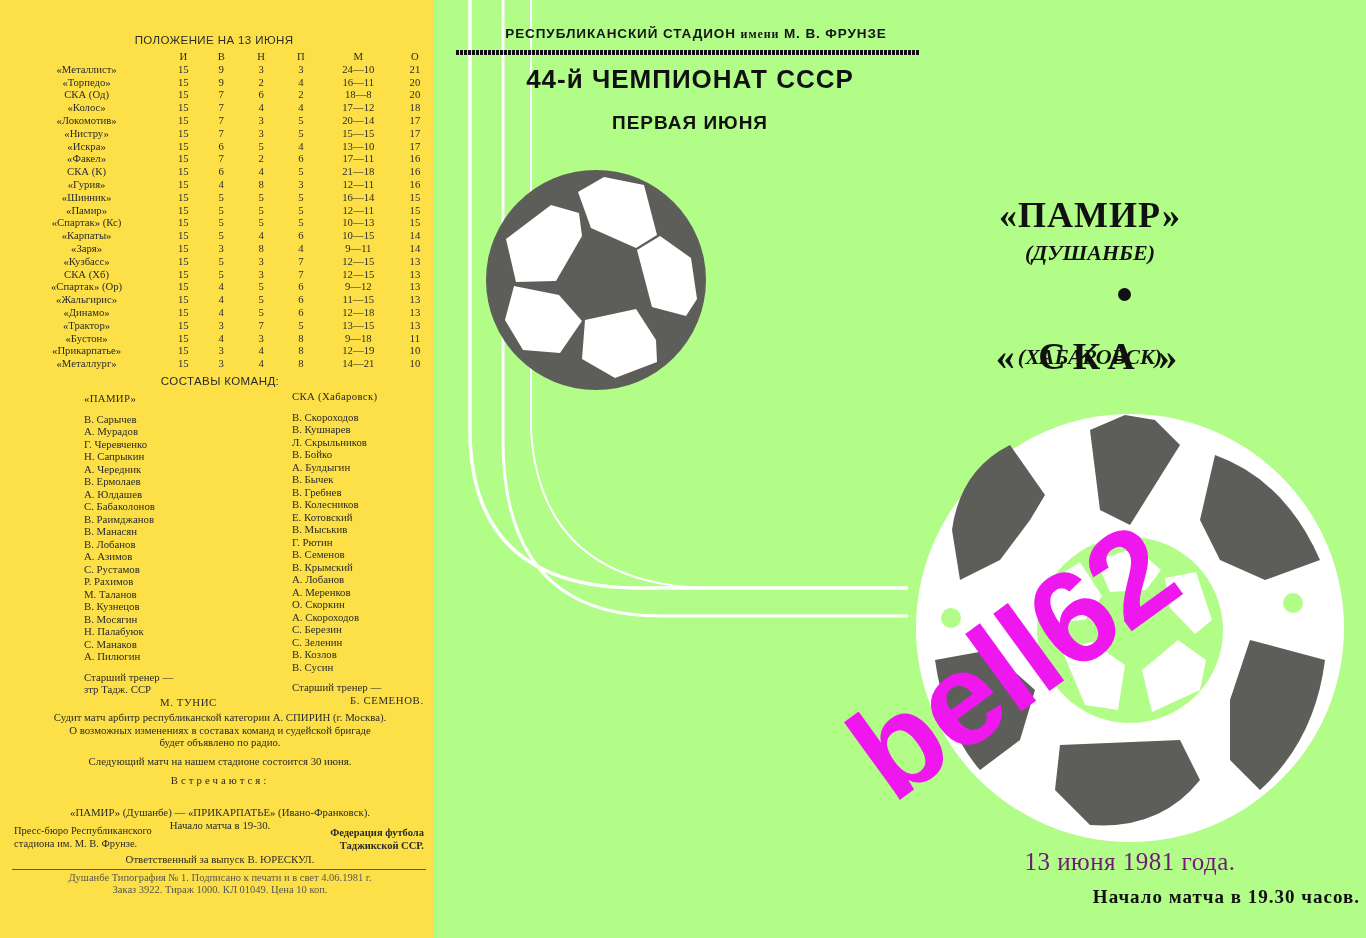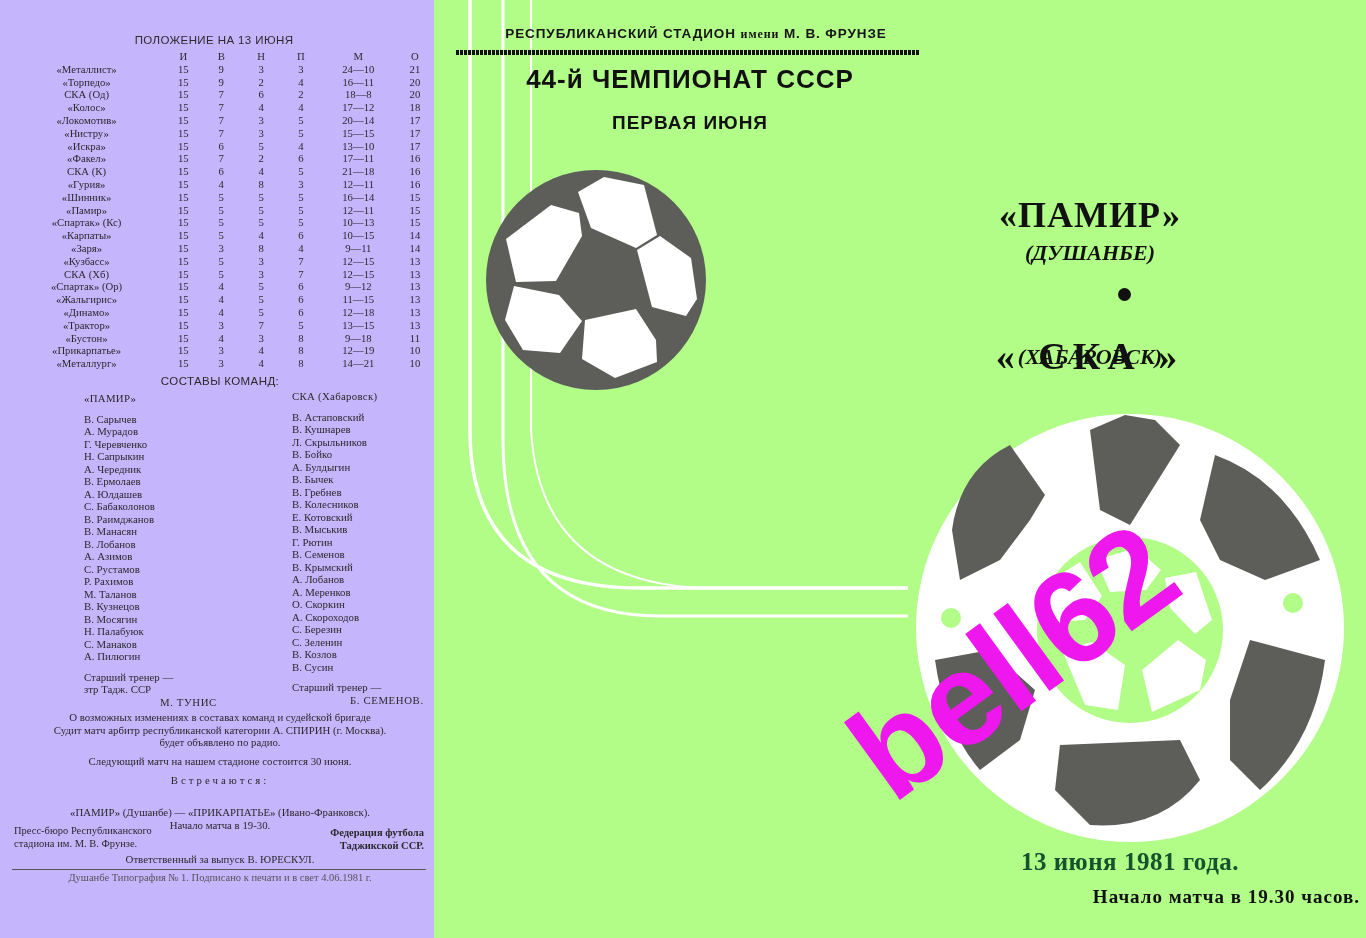--- a/index.html
+++ b/index.html
@@ -1,17 +1,17 @@
 <!DOCTYPE html>
 <html><head>
 <meta charset="utf-8">
 <style>
   html, body { margin:0; padding:0; }
   body { width:1366px; height:938px; position:relative; overflow:hidden; background:#ffffff; font-family:"Liberation Serif", serif; color:#2a2a2a; }
-  .left { position:absolute; left:0; top:0; width:434px; height:938px; background:#c4b5fd; }
+  .left { position:absolute; left:0; top:0; width:434px; height:938px; background:#fde047; }
   .right { position:absolute; left:434px; top:0; width:932px; height:938px; background:#b2fc88; }
   .standings-title { position:absolute; left:0; width:428px; top:34px; text-align:center; font-family:"Liberation Sans", sans-serif; font-size:11.5px; letter-spacing:0.4px; color:#2b2b2b; }
   table.stand { position:absolute; left:8px; top:50px; border-collapse:collapse; font-size:10.7px; line-height:12.8px; }
   table.stand th { font-weight:normal; padding:0; text-align:center; }
   table.stand td { padding:0; text-align:center; white-space:nowrap; }
   table.stand td.team { text-align:center; width:163px;margin-top:44px; }
   .c1 { width:38px; } .c2 { width:42px; } .c3 { width:42px; } .c4 { width:42px; } .c5 { width:78px; } .c6 { width:40px; }
   .squads-title { position:absolute; left:0; width:440px; top:375px; text-align:center; font-family:"Liberation Sans", sans-serif; font-size:11.5px; letter-spacing:0.4px; }
   .team-col { position:absolute; font-size:10.8px; line-height:12.5px; }
   .team-col .hdr { margin-bottom:8px; letter-spacing:0.3px; }
@@ -28,21 +28,21 @@
   .stadium { position:absolute; left:466px; top:26px; width:460px; text-align:center; font-family:"Liberation Sans", sans-serif; font-weight:bold; font-size:13.5px; letter-spacing:0.9px; color:#151515; }
   .stadium .small { font-size:12px; font-family:"Liberation Serif", serif;margin-top:28px; }
   .dashline { position:absolute; left:456px; top:50px; width:464px; height:5px; background:repeating-linear-gradient(90deg,#111 0 3px,#b2fc88 3px 4px); }
   .champ { position:absolute; left:460px; width:460px; top:64px; text-align:center; font-family:"Liberation Sans", sans-serif; font-weight:bold; font-size:26px; letter-spacing:1px; color:#111; }
   .league { position:absolute; left:460px; width:460px; top:112px; text-align:center; font-family:"Liberation Sans", sans-serif; font-weight:bold; font-size:19px; letter-spacing:1px; color:#111; }
   .teamA { position:absolute; left:560px; width:260px; top:194px; text-align:center; font-weight:bold; font-size:36px; color:#111; letter-spacing:1px; }
   .cityA { position:absolute; left:560px; width:260px; top:240px; text-align:center; font-weight:bold; font-style:italic; font-size:22px; color:#111; }
   .dot { position:absolute; left:684px; top:288px; width:13px; height:13px; border-radius:50%; background:#111; }
   .teamB { position:absolute; left:560px; width:260px; top:310px; text-align:center; font-weight:bold; font-size:38px; color:#111; letter-spacing:7px;margin-top:24px; }
   .cityB { position:absolute; left:560px; width:260px; top:344px; text-align:center; font-weight:bold; font-style:italic; font-size:22px; color:#111; }
-  .date { position:absolute; left:470px; width:460px; top:848px; text-align:center; font-weight:bold; font-size:25px; color:#14532d; letter-spacing:0.5px; }
+  .date { position:absolute; left:470px; width:460px; top:848px; text-align:center; font-weight:normal; font-size:25px; color:#701a75; letter-spacing:0.5px; }
   .start { position:absolute; left:470px; width:460px; top:886px; text-align:right; font-weight:bold; font-size:19px; color:#111; letter-spacing:1px; }
   .watermark { position:absolute; left:905px; top:690px; font-family:"Liberation Sans", sans-serif; font-weight:bold; font-size:132px; color:#ee18ee; transform:rotate(-36deg); transform-origin:left bottom; letter-spacing:-2px; line-height:1; }
   svg.art { position:absolute; left:0; top:0; }
 </style>
 </head>
 <body>
 
 <div class="left">
   <div class="standings-title">ПОЛОЖЕНИЕ НА 13 ИЮНЯ</div>
   <table class="stand">
@@ -304,21 +304,21 @@
         <div>А. Пилюгин</div>
       </div>
     <div class="coach">Старший тренер —</div>
     <div>зтр Тадж. ССР</div>
     <div class="coach-name" style="padding-left:76px">М. ТУНИС</div>
   </div>
 
   <div class="team-col" style="left:292px; top:390px;">
     <div class="hdr">СКА (Хабаровск)</div>
     <div id="away-players">
-        <div>В. Астаповский</div>
+        <div>В. Скороходов</div>
         <div>В. Кушнарев</div>
         <div>Л. Скрыльников</div>
         <div>В. Бойко</div>
         <div>А. Булдыгин</div>
         <div>В. Бычек</div>
         <div>В. Гребнев</div>
         <div>В. Колесников</div>
         <div>Е. Котовский</div>
         <div>В. Мыськив</div>
         <div>Г. Рютин</div>
@@ -331,22 +331,22 @@
         <div>С. Березин</div>
         <div>С. Зеленин</div>
         <div>В. Козлов</div>
         <div>В. Сусин</div>
       </div>
     <div class="coach">Старший тренер —</div>
     <div class="coach-name" style="padding-left:58px">Б. СЕМЕНОВ.</div>
   </div>
 
   <div class="lower" style="top:711px">
+    <div>Судит матч арбитр республиканской категории А. СПИРИН (г. Москва).</div>
     <div>О возможных изменениях в составах команд и судейской бригаде</div>
-    <div>Судит матч арбитр республиканской категории А. СПИРИН (г. Москва).</div>
     <div>будет объявлено по радио.</div>
   </div>
   <div class="lower" style="top:755px">
     <div>Следующий матч на нашем стадионе состоится 30 июня.</div>
     <div class="spaced" style="margin-top:6px">Встречаются:</div>
     <div style="margin-top:20px">«ПАМИР» (Душанбе) — «ПРИКАРПАТЬЕ» (Ивано-Франковск).</div>
     <div>Начало матча в 19-30.</div>
   </div>
 
   <div class="press-left">
@@ -354,20 +354,21 @@
     <div>стадиона им. М. В. Фрунзе.</div>
   </div>
   <div class="press-right">
     <div>Федерация футбола</div>
     <div>Таджикской ССР.</div>
   </div>
   <div class="resp">Ответственный за выпуск В. ЮРЕСКУЛ.</div>
   <div class="hr"></div>
   <div class="print">
     <div>Душанбе Типография № 1. Подписано к печати и в свет 4.06.1981 г.</div>
+    <div>Заказ 3922. Тираж 1000. КЛ 01049. Цена 10 коп.</div>
   </div>
 </div>
 
 <div class="right"></div>
 
 <svg class="art" width="1366" height="938" viewBox="0 0 1366 938">
 
   <g fill="none" stroke="#ffffff">
     <path d="M470 0 V430 Q470 588 640 588 H908" stroke-width="3.5"></path>
     <path d="M503 0 V430 Q503 618 680 618" stroke-width="0"></path>

